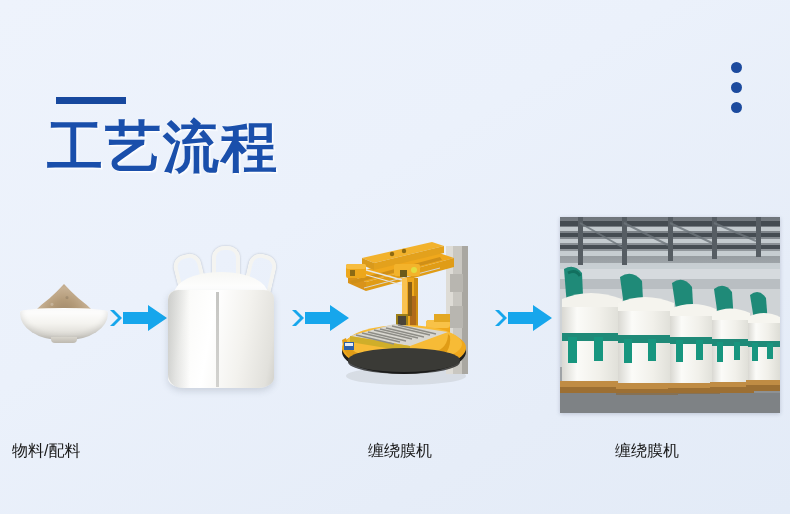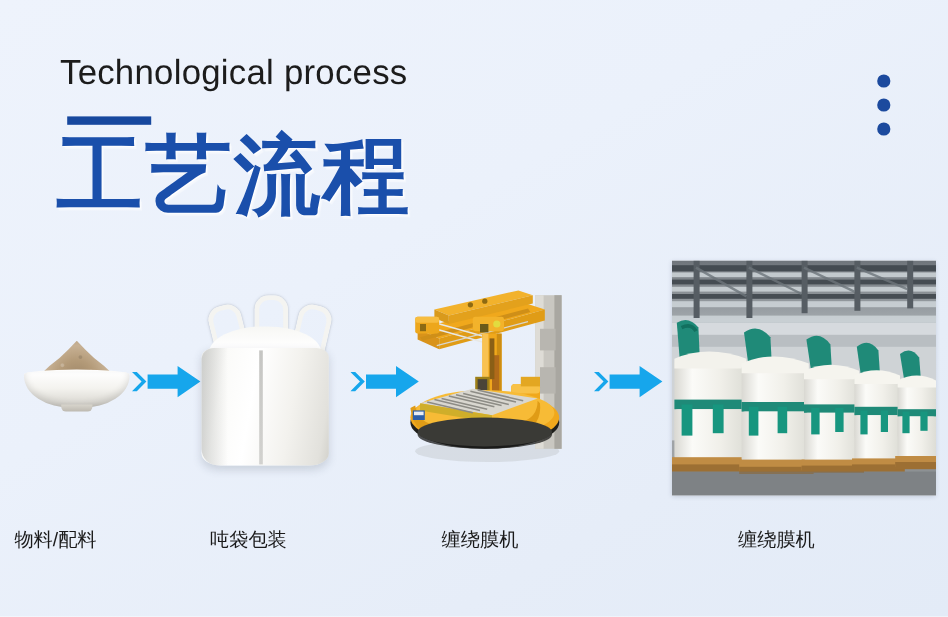--- a/index.html
+++ b/index.html
@@ -37,21 +37,21 @@
     left: 56px;
     top: 97px;
     width: 70px;
     height: 7px;
     background: #17489e;
   }
   #title-cn {
     position: absolute;
     left: 47px;
     top: 116px;
-    font-size: 72px;
+    font-size: 56px;
     line-height: 62px;
     font-weight: 700;
     letter-spacing: 2px;
     color: #1a4fab;
     white-space: nowrap;
     text-shadow: 1px 1px 0 rgba(255,255,255,0.85), 2px 2px 1px rgba(255,255,255,0.5);
     text-align: right;
   }
 
   
@@ -230,21 +230,20 @@
   #label-1 { left: 12px; }
   #label-2 { left: 175px; }
   #label-3 { left: 368px; }
   #label-4 { left: 615px; }
 </style>
 </head>
 <body>
 
 <div id="stage">
 
-  <div id="title-en">Technological process</div>
   <div id="title-rule"></div>
   <div id="title-cn">工艺流程</div>
 
   <div id="dots">
     <span class="dot"></span>
     <span class="dot"></span>
     <span class="dot"></span>
   </div>
 
   <div class="stepimg" id="img-material">
@@ -473,17 +472,16 @@
         <path d="M188,100 q16,-8 32,0 l0,6 -32,0 z" fill="#f6f5ef"></path>
         <rect x="186" y="163" width="34" height="9" fill="#c08c44"></rect>
         <rect x="186" y="168" width="34" height="6" fill="#9c6f33"></rect>
       </g>
 
       <rect x="0" y="176" width="220" height="6" fill="#6f7376" opacity="0.5"></rect>
     </svg>
   </div>
 
   <div class="step-label" id="label-1">物料/配料</div>
-  <div class="step-label" id="label-2">吨袋包装</div>
   <div class="step-label" id="label-3">缠绕膜机</div>
   <div class="step-label" id="label-4">缠绕膜机</div>
 
 </div>
 
 </body></html>

